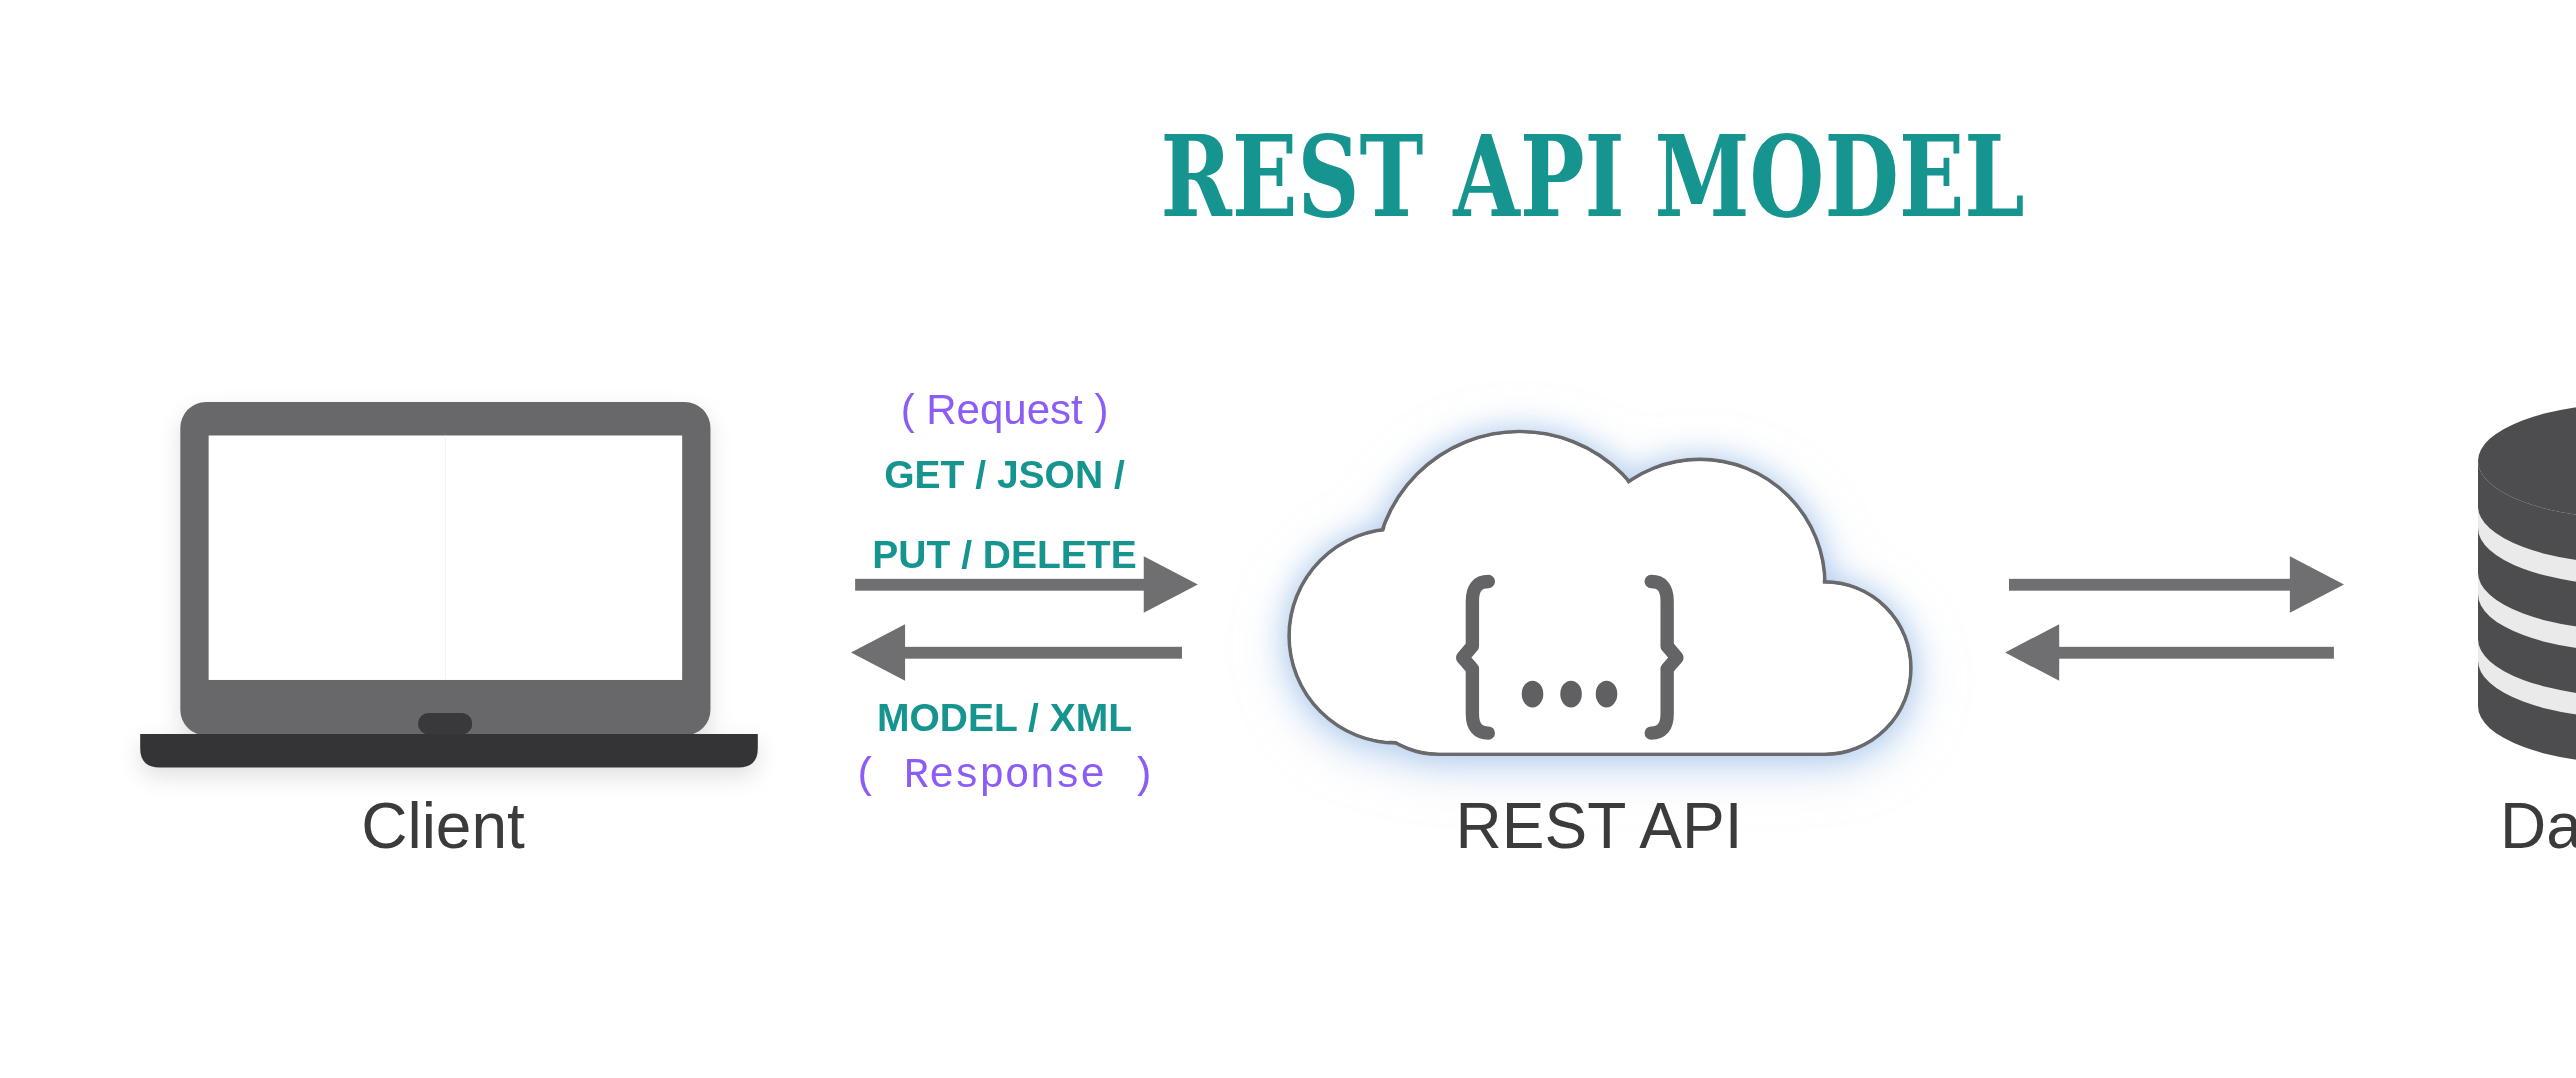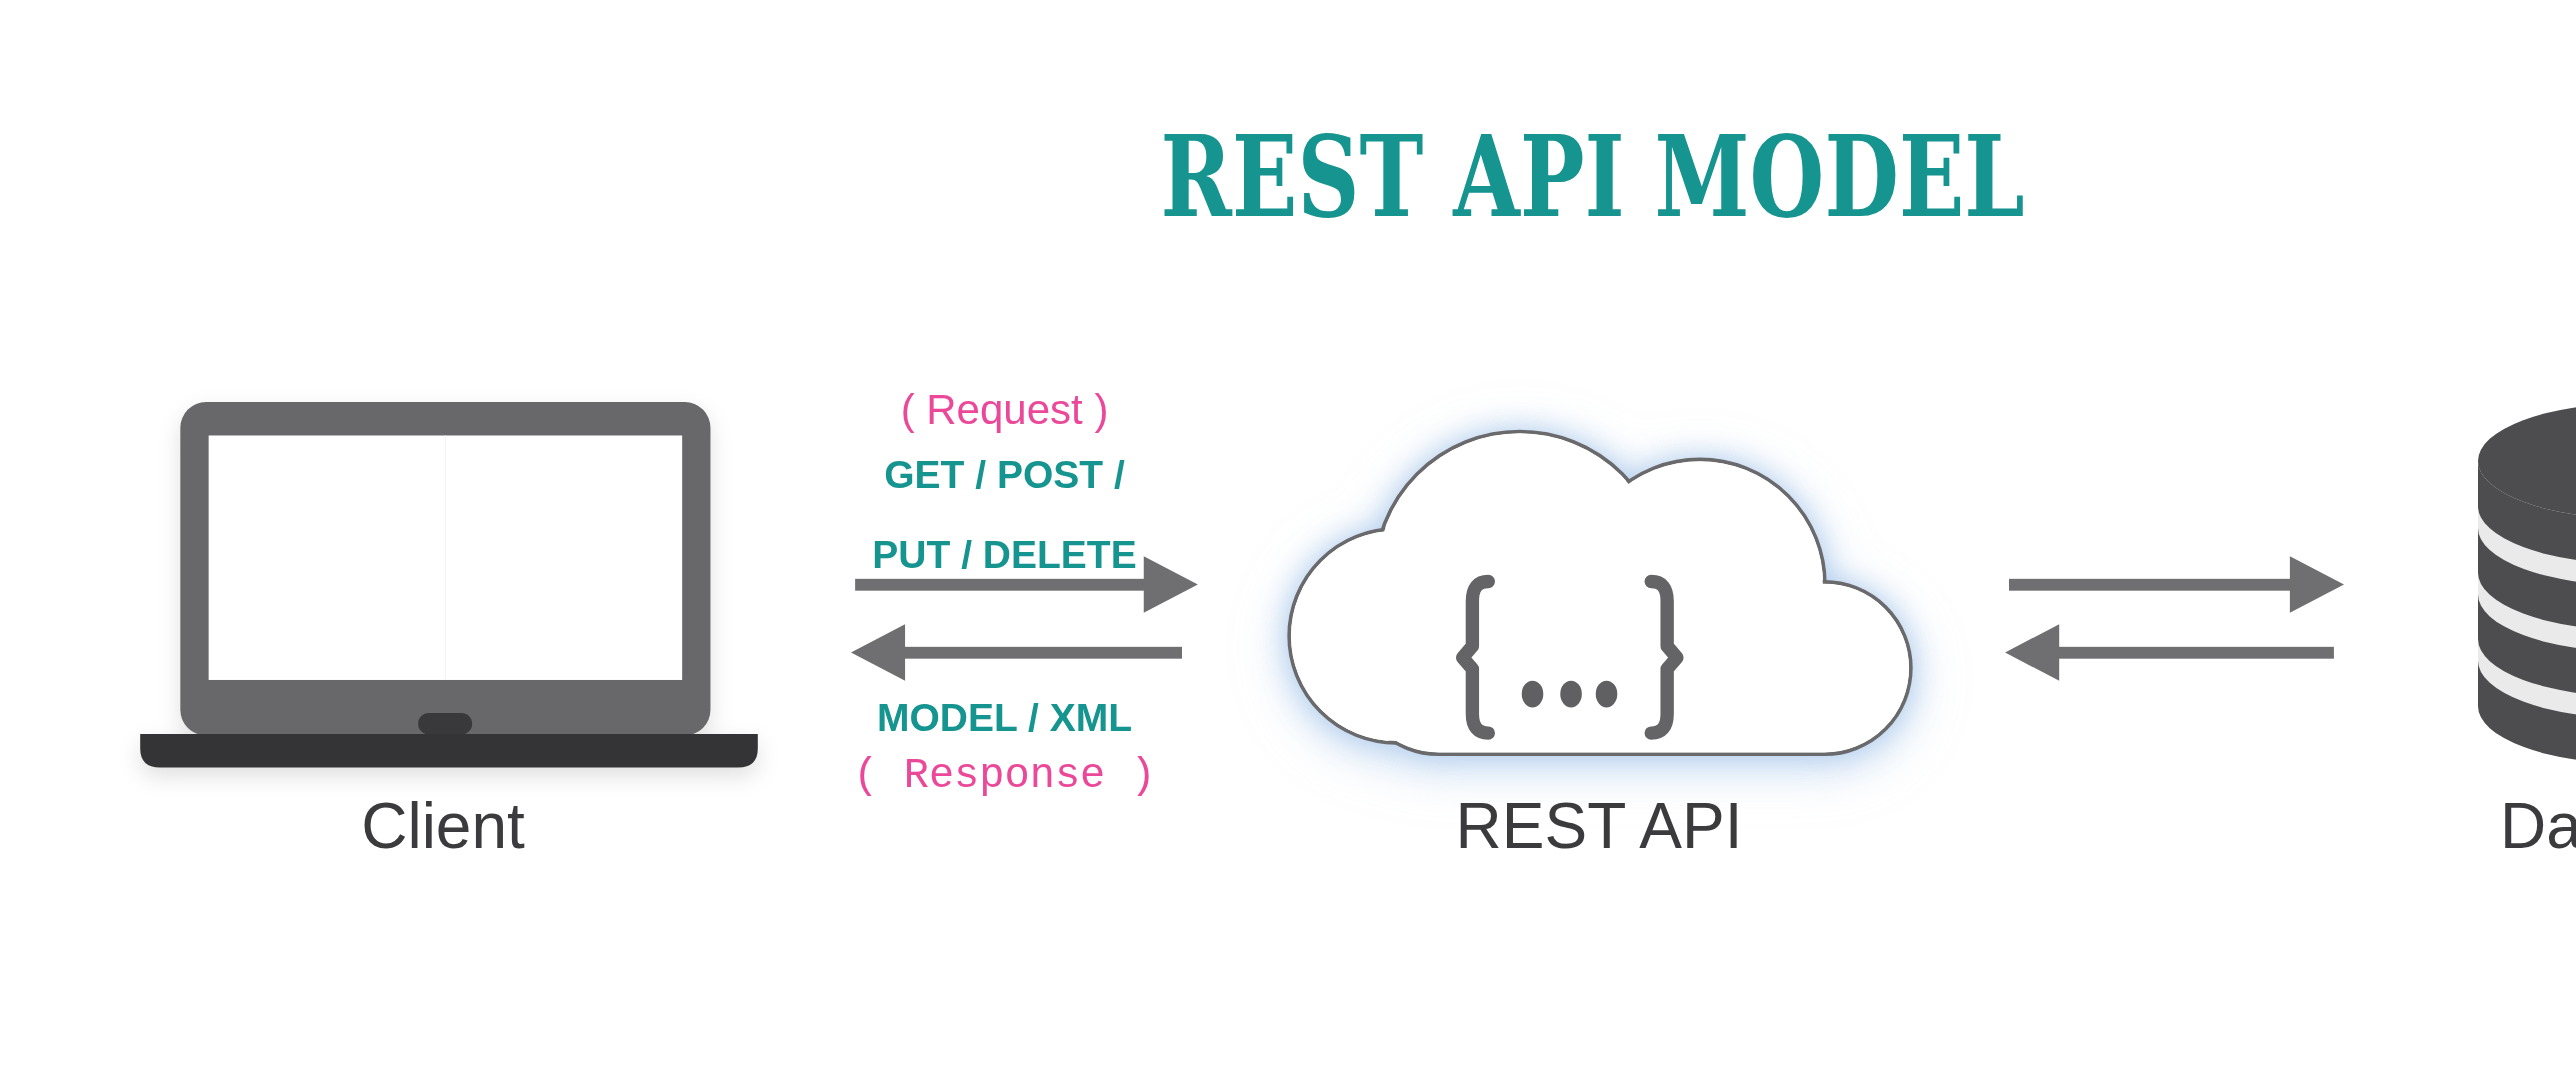--- a/index.html
+++ b/index.html
@@ -39,21 +39,21 @@
   .label-api      { left: 1393px; width: 412px; }
   .label-database { left: 2431px; width: 412px; }
 
   
   .flow-text {
     left: 747px; width: 515px;
     text-align: center;
     line-height: 1;
     white-space: nowrap;
   }
-  .caption-gray { font-size: 42px; color: #ec4899; }
+  .caption-gray { font-size: 42px; color: #8b5cf6; }
   .method-teal  { font-size: 39px; font-weight: 700; color: #16948F; }
   .t-request  { top: 389px; }
   .t-line1    { top: 455px; }
   .t-line2    { top: 535px; }
   .t-formats  { top: 698px; }
   .t-response { top: 755px; font-family: Liberation Mono, monospace; }
 
   
   .laptop-svg { left: 140px; top: 401px;
     filter: drop-shadow(0 9.3px 11.3px rgba(0,0,0,0.12)); }
@@ -77,21 +77,21 @@
 <svg class="abs laptop-svg" width="618" height="368" viewBox="0 0 1200 715">
   <rect x="78" y="2" width="1030" height="648" rx="50" fill="#68686A"></rect>
   <rect x="133" y="67" width="920" height="475" fill="#FFFFFF"></rect>
   <line x1="593" y1="67" x2="593" y2="542" stroke="#F2F2F2" stroke-width="2"></line>
   <rect x="540" y="606" width="105" height="42" rx="21" fill="#39393B"></rect>
   <path d="M0,647 H1200 V674 Q1200,712 1162,712 H38 Q0,712 0,674 Z" fill="#343436"></path>
 </svg>
 <div class="abs node-label label-client">Client</div>
 
 <div class="abs flow-text caption-gray t-request">( Request )</div>
-<div class="abs flow-text method-teal t-line1">GET / POST /</div>
+<div class="abs flow-text method-teal t-line1">GET / JSON /</div>
 <div class="abs flow-text method-teal t-line2">PUT / DELETE</div>
 
 <svg class="abs arrow-svg ar-mid-right" width="343" height="67" viewBox="0 0 665 130">
   <rect x="0" y="54" width="566" height="23" fill="#6F6F71"></rect>
   <polygon points="560,10 560,120 665,65" fill="#6F6F71"></polygon>
 </svg>
 
 <svg class="abs arrow-svg ar-mid-left" width="331" height="67" viewBox="0 0 643 130">
   <rect x="100" y="54" width="543" height="23" fill="#6F6F71"></rect>
   <polygon points="105,10 105,120 0,65" fill="#6F6F71"></polygon>

